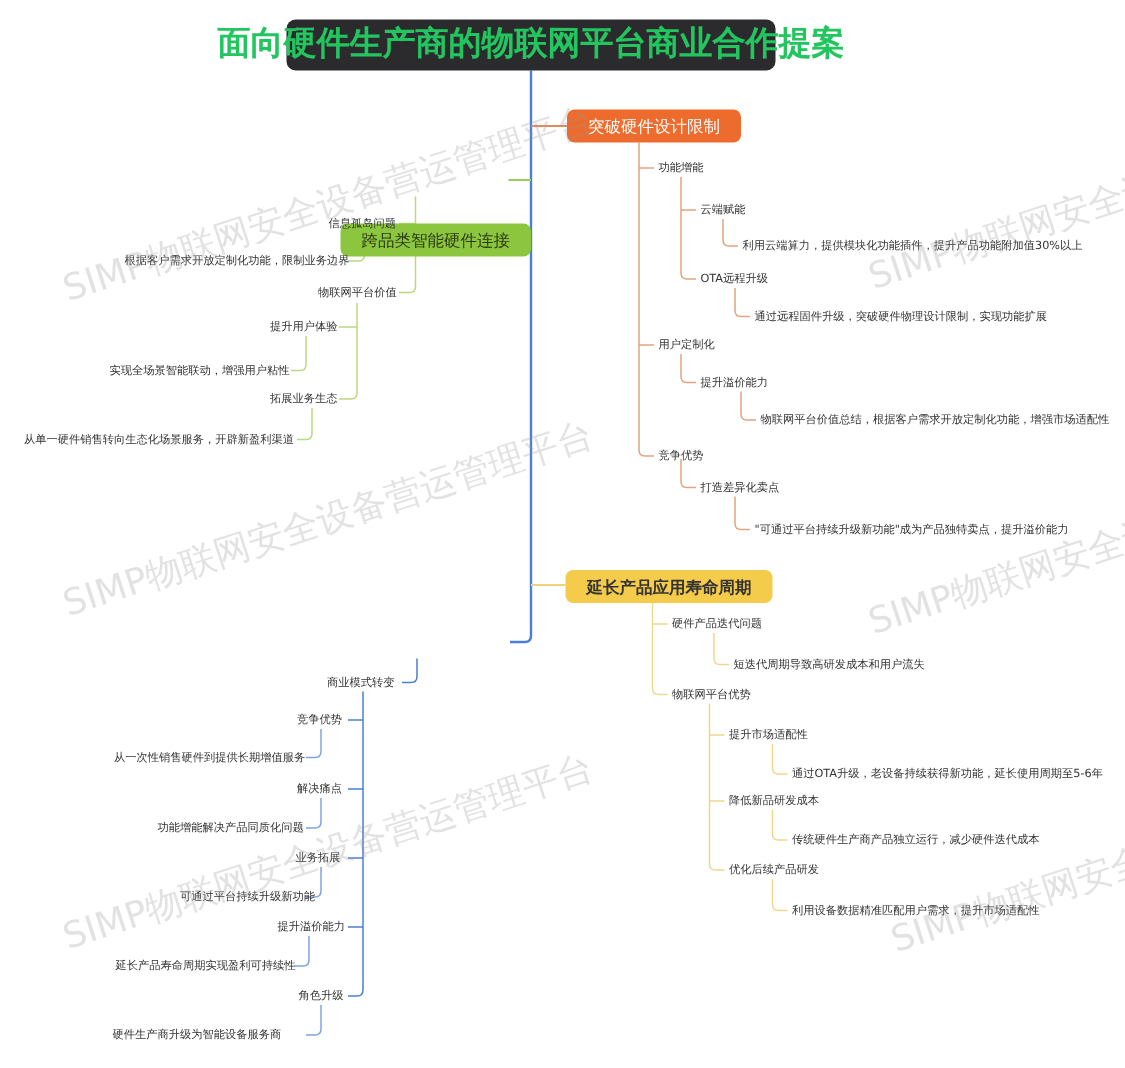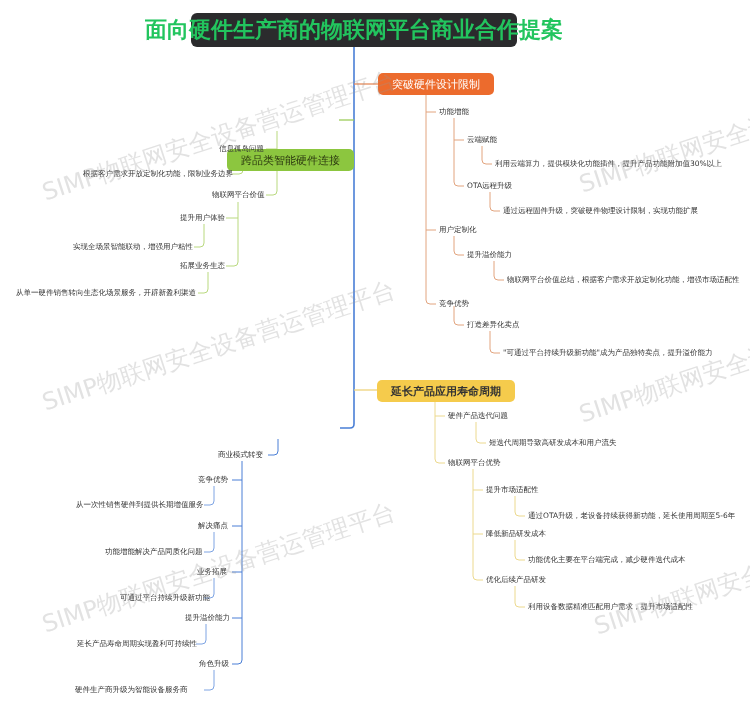--- a/index.html
+++ b/index.html
@@ -87,21 +87,21 @@
   <div class="node leaf" style="left:180px;top:262px">拓展业务生态</div>
   <div class="node leaf" style="left:16px;top:289px">从单一硬件销售转向生态化场景服务，开辟新盈利渠道</div>
 
   <div class="node main yellow">延长产品应用寿命周期</div>
   <div class="node leaf" style="left:448px;top:412px">硬件产品迭代问题</div>
   <div class="node leaf" style="left:489px;top:439px">短迭代周期导致高研发成本和用户流失</div>
   <div class="node leaf" style="left:448px;top:459px">物联网平台优势</div>
   <div class="node leaf" style="left:486px;top:486px">提升市场适配性</div>
   <div class="node leaf" style="left:528px;top:512px">通过OTA升级，老设备持续获得新功能，延长使用周期至5-6年</div>
   <div class="node leaf" style="left:486px;top:530px">降低新品研发成本</div>
-  <div class="node leaf" style="left:528px;top:556px">功能优化主要在平台端完成，减少硬件迭代成本</div>
+  <div class="node leaf" style="left:528px;top:556px">传统硬件生产商产品独立运行，减少硬件迭代成本</div>
   <div class="node leaf" style="left:486px;top:576px">优化后续产品研发</div>
   <div class="node leaf" style="left:528px;top:603px">利用设备数据精准匹配用户需求，提升市场适配性</div>
 
   <div class="node leaf" style="left:218px;top:451px">商业模式转变</div>
   <div class="node leaf" style="left:198px;top:476px">竞争优势</div>
   <div class="node leaf" style="left:76px;top:501px">从一次性销售硬件到提供长期增值服务</div>
   <div class="node leaf" style="left:198px;top:522px">解决痛点</div>
   <div class="node leaf" style="left:105px;top:548px">功能增能解决产品同质化问题</div>
   <div class="node leaf" style="left:197px;top:568px">业务拓展</div>
   <div class="node leaf" style="left:120px;top:594px">可通过平台持续升级新功能</div>

